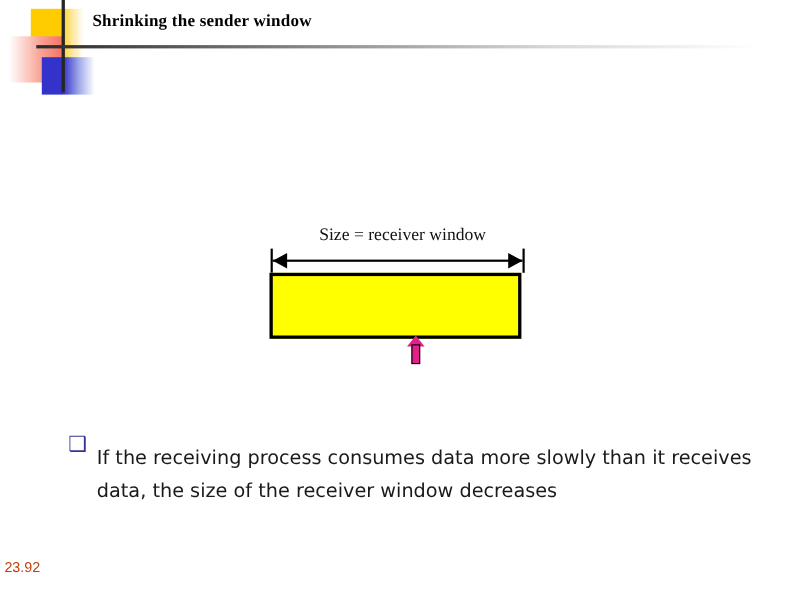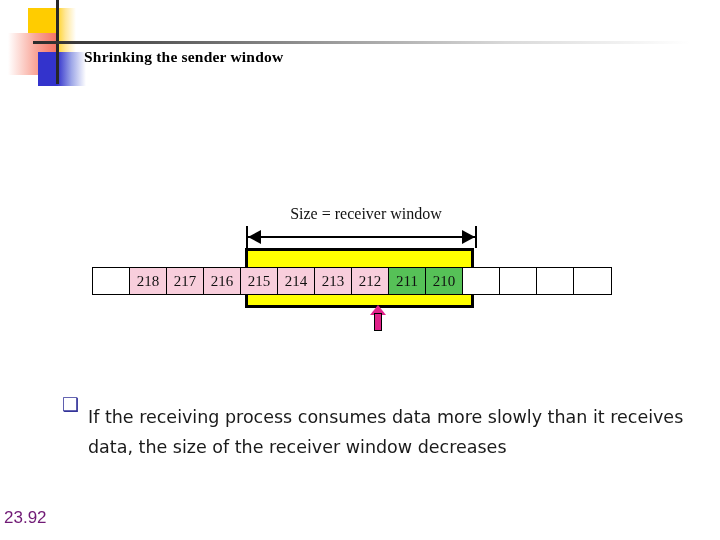--- a/index.html
+++ b/index.html
@@ -16,21 +16,21 @@
     background:linear-gradient(to left,#F4705F 0%,#F9A79A 45%,#ffffff 100%);}
   .deco-blue{position:absolute;left:38px;top:52px;width:48px;height:34px;
     background:linear-gradient(to right,#3333CC 0%,#3333CC 40%,#9FA8E8 70%,#ffffff 100%);}
   .deco-vline{position:absolute;left:56px;top:0px;width:3px;height:84px;background:#262626;}
   .deco-hline{position:absolute;left:33px;top:41px;height:3px;width:657px;
     background:linear-gradient(to right,#2b2b2b 0%,#3d3d3d 8%,#9a9a9a 45%,#d9d9d9 72%,#ffffff 100%);}
 
   
   #title{position:absolute;left:84px;top:11px;
     font-family:"Liberation Serif",serif;font-weight:bold;font-size:15.5px;
-    color:#000000;letter-spacing:.2px;white-space:nowrap;margin-top:37px;}
+    color:#000000;letter-spacing:.2px;white-space:nowrap;}
 
   
   #diagram{position:absolute;left:0;top:200px;width:653px;height:130px;}
 
   
   #size-label{position:absolute;left:246px;top:5px;width:240px;text-align:center;
     font-family:"Liberation Serif",serif;font-size:16px;color:#111;white-space:nowrap;}
   #dim{position:absolute;left:246px;top:26px;width:231px;height:22px;}
   .dim-tick{position:absolute;top:0;width:2px;height:22px;background:#000;}
   .dim-tick.l{left:0;}
@@ -64,21 +64,21 @@
     border-left:8px solid transparent;border-right:8px solid transparent;
     border-bottom:10px solid #E0218A;}
 
   
   #bullet-block{position:absolute;left:62px;top:390px;width:625px;display:flex;}
   #bullet-mark{flex:0 0 auto;width:26px;font-size:19px;line-height:30px;color:#333399;}
   #bullet-text{flex:1 1 auto;font-family:"DejaVu Sans",sans-serif;font-size:17.5px;
     line-height:30px;color:#1a1a1a;margin-top:12px;}
 
   
-  #footer{position:absolute;left:4px;top:508px;font-size:17px;color:#701a75;}
+  #footer{position:absolute;left:4px;top:508px;font-size:13px;color:#c2410c;}
 </style>
 </head>
 <body>
 
 <div id="deco">
   <div class="deco-yellow"></div>
   <div class="deco-red"></div>
   <div class="deco-blue"></div>
   <div class="deco-vline"></div>
   <div class="deco-hline"></div>
@@ -93,36 +93,20 @@
   <div id="dim">
     <div class="dim-tick l"></div>
     <div class="dim-tick r"></div>
     <div class="dim-line"></div>
     <div class="dim-head l"></div>
     <div class="dim-head r"></div>
   </div>
 
   <div id="window-box"></div>
 
-  <div id="strip">
-    <div class="cell empty"></div>
-    <div class="cell pink">218</div>
-    <div class="cell pink">217</div>
-    <div class="cell pink">216</div>
-    <div class="cell pink">215</div>
-    <div class="cell pink">214</div>
-    <div class="cell pink">213</div>
-    <div class="cell pink">212</div>
-    <div class="cell green">211</div>
-    <div class="cell green">210</div>
-    <div class="cell empty"></div>
-    <div class="cell empty"></div>
-    <div class="cell empty"></div>
-    <div class="cell empty"></div>
-  </div>
 
   <div id="pointer">
     <div class="head"></div>
     <div class="shaft"></div>
   </div>
 </div>
 
 <div id="bullet-block">
   <div id="bullet-mark">❑</div>
   <div id="bullet-text">If the receiving process consumes data more slowly than it receives data, the size of the receiver window decreases</div>

